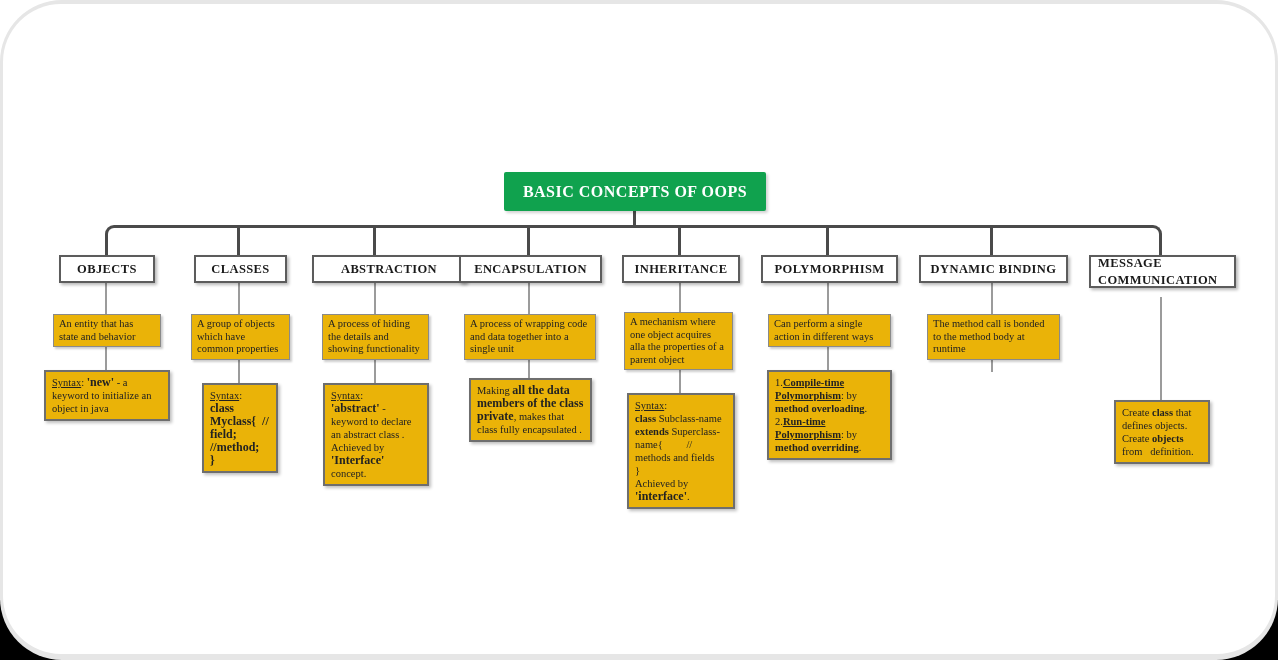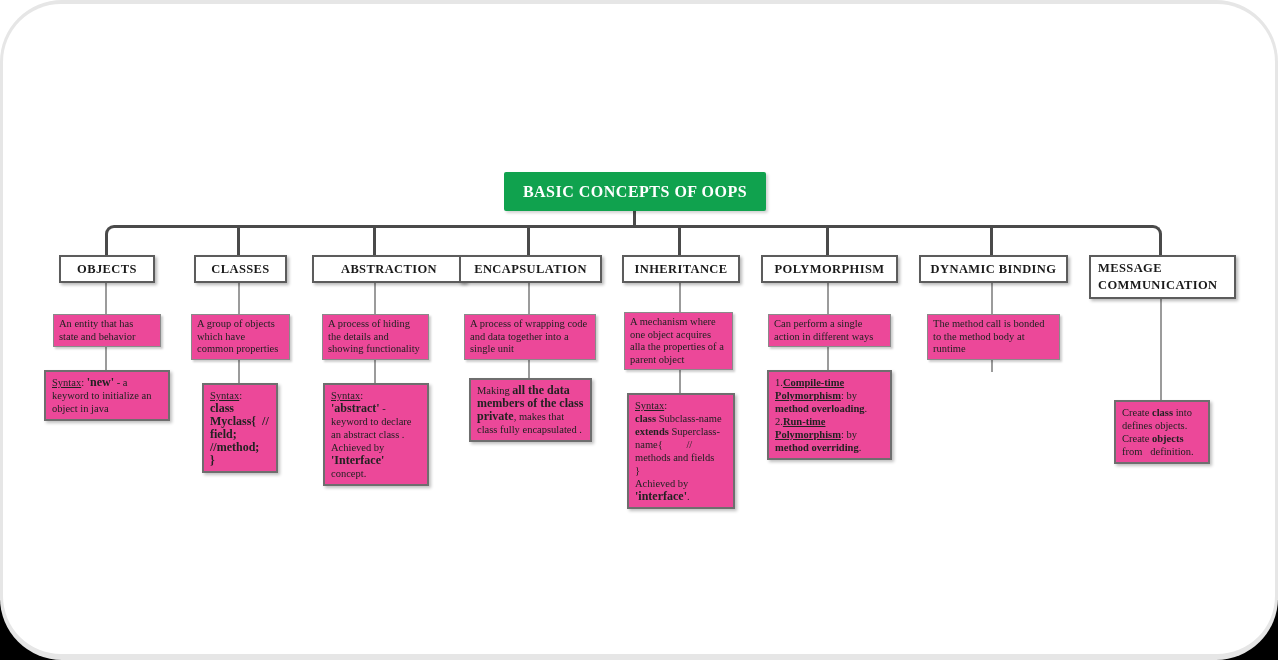--- a/index.html
+++ b/index.html
@@ -44,21 +44,21 @@
 
   
   .hbox{
     position:absolute;background:#fff;border:2px solid #5c5c5c;box-sizing:border-box;
     box-shadow:2px 2px 3px rgba(0,0,0,.28);
     display:flex;align-items:center;justify-content:center;
     font-weight:bold;font-size:12.5px;letter-spacing:.4px;color:#1a1a1a;
   }
   .hbox.left-align{justify-content:flex-start;text-align:left;padding:4px 7px;line-height:1.35;}
   .dbox,.tbox{
-    position:absolute;background:#ec4899;box-sizing:border-box;
+    position:absolute;background:#eab308;box-sizing:border-box;
     font-size:10.5px;line-height:12.5px;color:#222;text-align:left;
   }
   .dbox{border:1.5px solid #8a8a8a;box-shadow:1.5px 2px 2px rgba(0,0,0,.2);padding:3px 5px;}
   .tbox{border:2px solid #6e6e6e;box-shadow:2px 2px 3px rgba(0,0,0,.25);padding:4px 6px;line-height:13px;}
   .b{font-weight:bold;}
   .u{text-decoration:underline;}
   .big{font-size:12px;}
 
   
   #c1h{left:59px;top:255px;width:96px;height:28px}
@@ -82,21 +82,21 @@
   #c5t{left:627px;top:393px;width:108px}
 
   #c6h{left:761px;top:255px;width:137px;height:28px}
   #c6d{left:768px;top:314px;width:123px}
   #c6t{left:767px;top:370px;width:125px}
 
   #c7h{left:919px;top:255px;width:149px;height:28px}
   #c7d{left:927px;top:314px;width:133px}
   #c7t{left:930px;top:370px;width:127px}
 
-  #c8h{left:1089px;top:255px;width:147px;height:44px}
+  #c8h{left:1089px;top:255px;width:147px;height:33px}
   #c8d{left:1105px;top:325px;width:114px}
   #c8t{left:1114px;top:400px;width:96px}
 </style>
 </head>
 <body>
 
 <div class="white-top"></div>
 <div class="gray-card"></div>
 <div class="card"></div>
 
@@ -143,15 +143,15 @@
   <div class="tbox" id="c5t"><span class="u">Syntax</span><span>:</span><br><span class="b">class</span><span> Subclass-name</span><br><span class="b">extends</span><span> Superclass-</span><br><span>name{&nbsp;&nbsp;&nbsp;&nbsp;&nbsp;&nbsp;&nbsp;&nbsp;&nbsp;//</span><br><span>methods and fields</span><br><span>}</span><br><span>Achieved by</span><br><span class="b big">'interface'</span><span>.</span></div>
 
   <div class="hbox" id="c6h">POLYMORPHISM</div>
   <div class="dbox" id="c6d"><span>Can perform a single action in different ways</span></div>
   <div class="tbox" id="c6t"><span>1.</span><span class="b u">Compile-time Polymorphism</span><span>: by </span><span class="b">method overloading</span><span>.</span><br><span>2.</span><span class="b u">Run-time Polymorphism</span><span>: by </span><span class="b">method overriding</span><span>.</span></div>
 
   <div class="hbox" id="c7h">DYNAMIC BINDING</div>
   <div class="dbox" id="c7d"><span>The method call is bonded to the method body at runtime</span></div>
 
   <div class="hbox left-align" id="c8h">MESSAGE COMMUNICATION</div>
-  <div class="tbox" id="c8t"><span>Create </span><span class="b">class</span><span> into</span><br><span>defines objects.</span><br><span>Create </span><span class="b">objects</span><span></span><br><span>from &nbsp;&nbsp;definition.</span></div>
+  <div class="tbox" id="c8t"><span>Create </span><span class="b">class</span><span> that</span><br><span>defines objects.</span><br><span>Create </span><span class="b">objects</span><span></span><br><span>from &nbsp;&nbsp;definition.</span></div>
 
 </div>
 
 </body></html>

